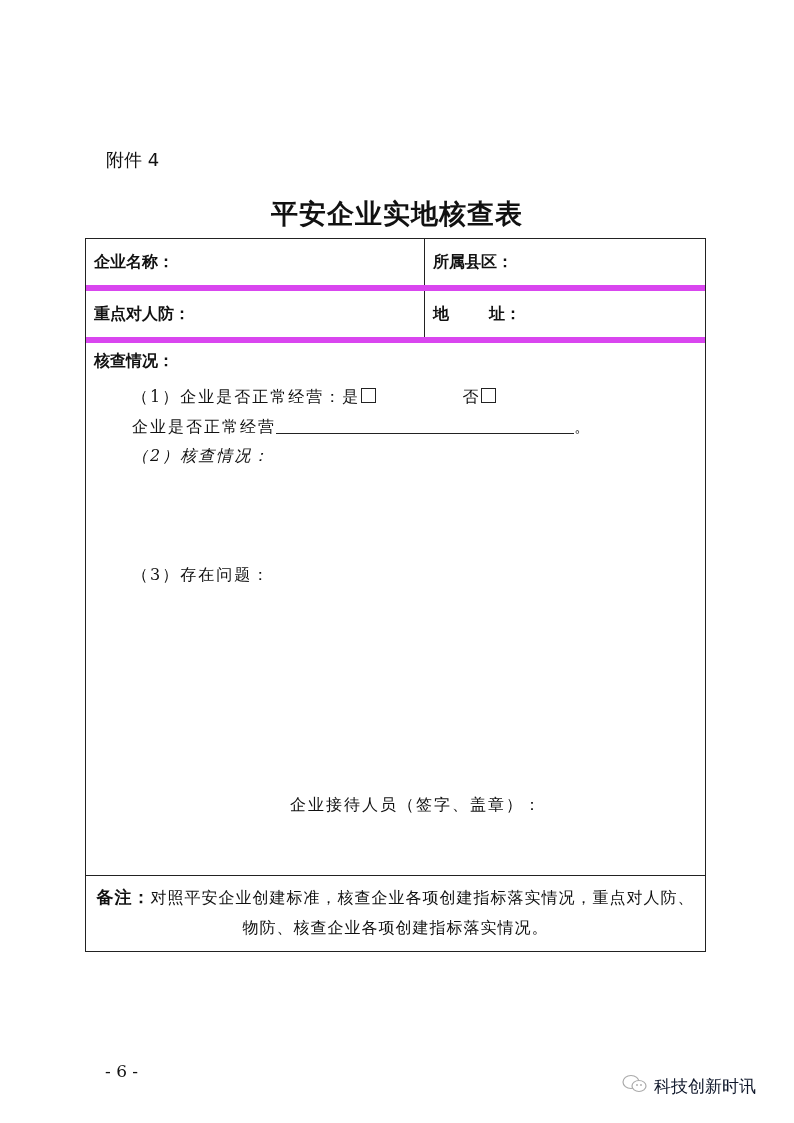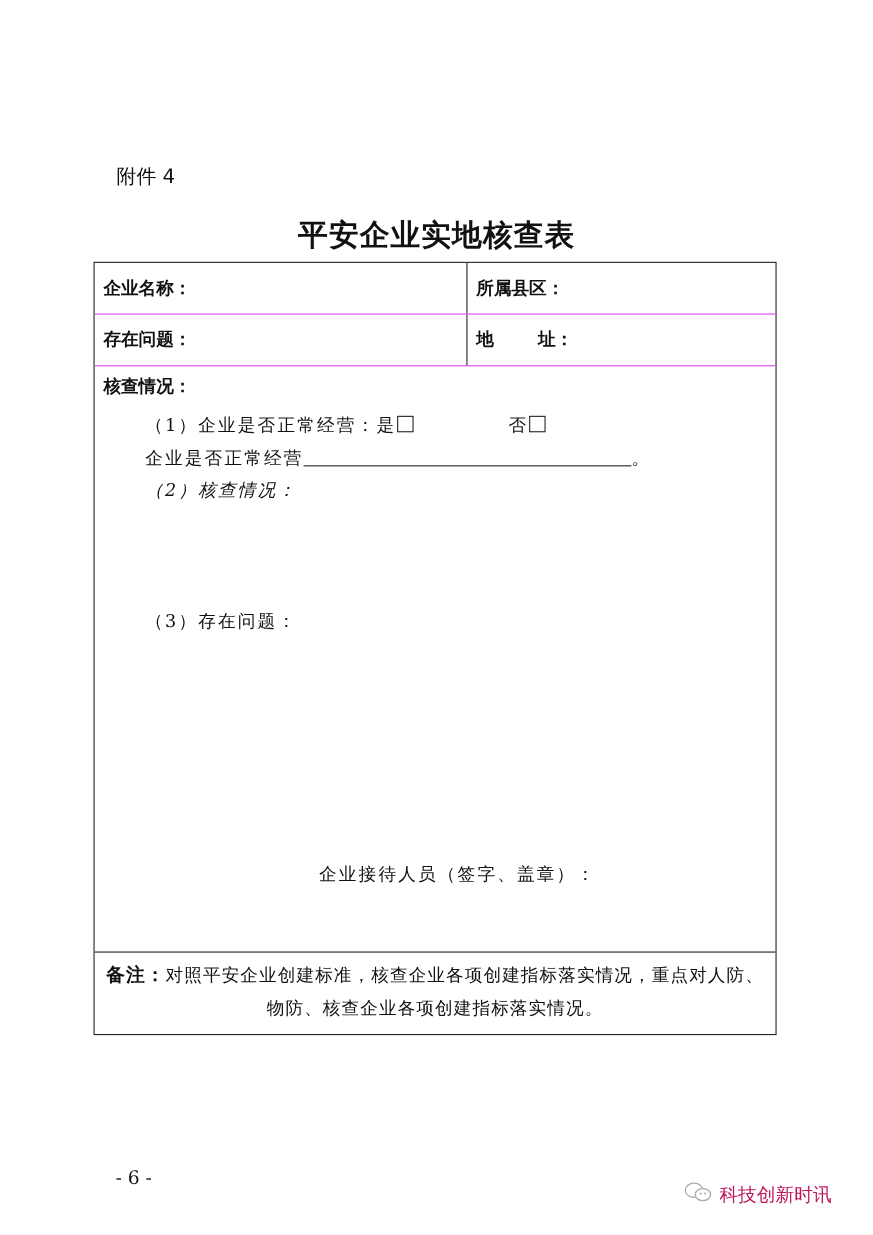--- a/index.html
+++ b/index.html
@@ -2,53 +2,53 @@
 <html><head>
 <meta charset="utf-8">
 <style>
   html, body { margin: 0; padding: 0; }
   body { width: 794px; height: 1123px; background: #ffffff; position: relative; overflow: hidden; color: #111; }
   .serif { font-family: "DejaVu Serif", "Liberation Serif", serif; text-align: center; }
   .sans { font-family: "DejaVu Sans", "Liberation Sans", sans-serif; }
   .attach { position: absolute; left: 106px; top: 148px; font-size: 18px; }
   .title { position: absolute; left: 0; width: 794px; top: 196px; text-align: center; font-size: 27px; font-weight: bold; letter-spacing: 1px; }
   .table { position: absolute; left: 85px; top: 238px; width: 621px; border: 1.5px solid #222; box-sizing: border-box; }
-  .row { display: flex; border-bottom: 1px solid #d946ef; height: 46px; align-items: center; }
+  .row { display: flex; border-bottom: 6px solid #d946ef; height: 46px; align-items: center; }
   .cell { height: 100%; display: flex; align-items: center; padding-left: 8px; box-sizing: border-box; font-size: 16px; font-weight: bold; }
   .cell.left { width: 339px; border-right: 1px solid #222; }
   .cell.right { flex: 1; }
   .addr-gap { display: inline-block; width: 40px; }
   .check { position: relative; height: 532px; border-bottom: 1.5px solid #222; font-size: 16px; }
   .check .heading { position: absolute; left: 8px; top: 8px; font-weight: bold; }
   .line { position: absolute; white-space: nowrap; letter-spacing: 2px; }
   .box { display: inline-block; width: 13px; height: 13px; border: 1px solid #222; vertical-align: -1px; margin-left: 1px; }
   .blank { display: inline-block; width: 298px; border-bottom: 1px solid #222; height: 14px; vertical-align: -2px; }
   .remarks { padding: 6px 8px 8px 8px; font-size: 16px; line-height: 30px; letter-spacing: 1px; }
   .remarks .label { font-weight: bold; font-size: 17px; }
   .page-num { position: absolute; left: 105px; top: 1061px; font-size: 17px; }
-  .watermark { position: absolute; left: 622px; top: 1074px; font-size: 17px; color: #be185d; display: flex; align-items: center; gap: 6px; }
+  .watermark { position: absolute; left: 622px; top: 1074px; font-size: 17px; color: #0f172a; display: flex; align-items: center; gap: 6px; }
 </style>
 </head>
 <body>
 
 <div class="attach sans">附件 4</div>
 <div class="title sans">平安企业实地核查表</div>
 
 <div class="table">
   <div class="row">
     <div class="cell left sans">
       <span>企业名称：</span>
     </div>
     <div class="cell right sans">
       <span>所属县区：</span>
     </div>
   </div>
   <div class="row">
     <div class="cell left sans">
-      <span>存在问题：</span>
+      <span>重点对人防：</span>
     </div>
     <div class="cell right sans">
       <span>地</span>
       <span class="addr-gap"></span>
       <span>址：</span>
     </div>
   </div>
 
   <div class="check serif">
     <div class="heading sans">核查情况：</div>

